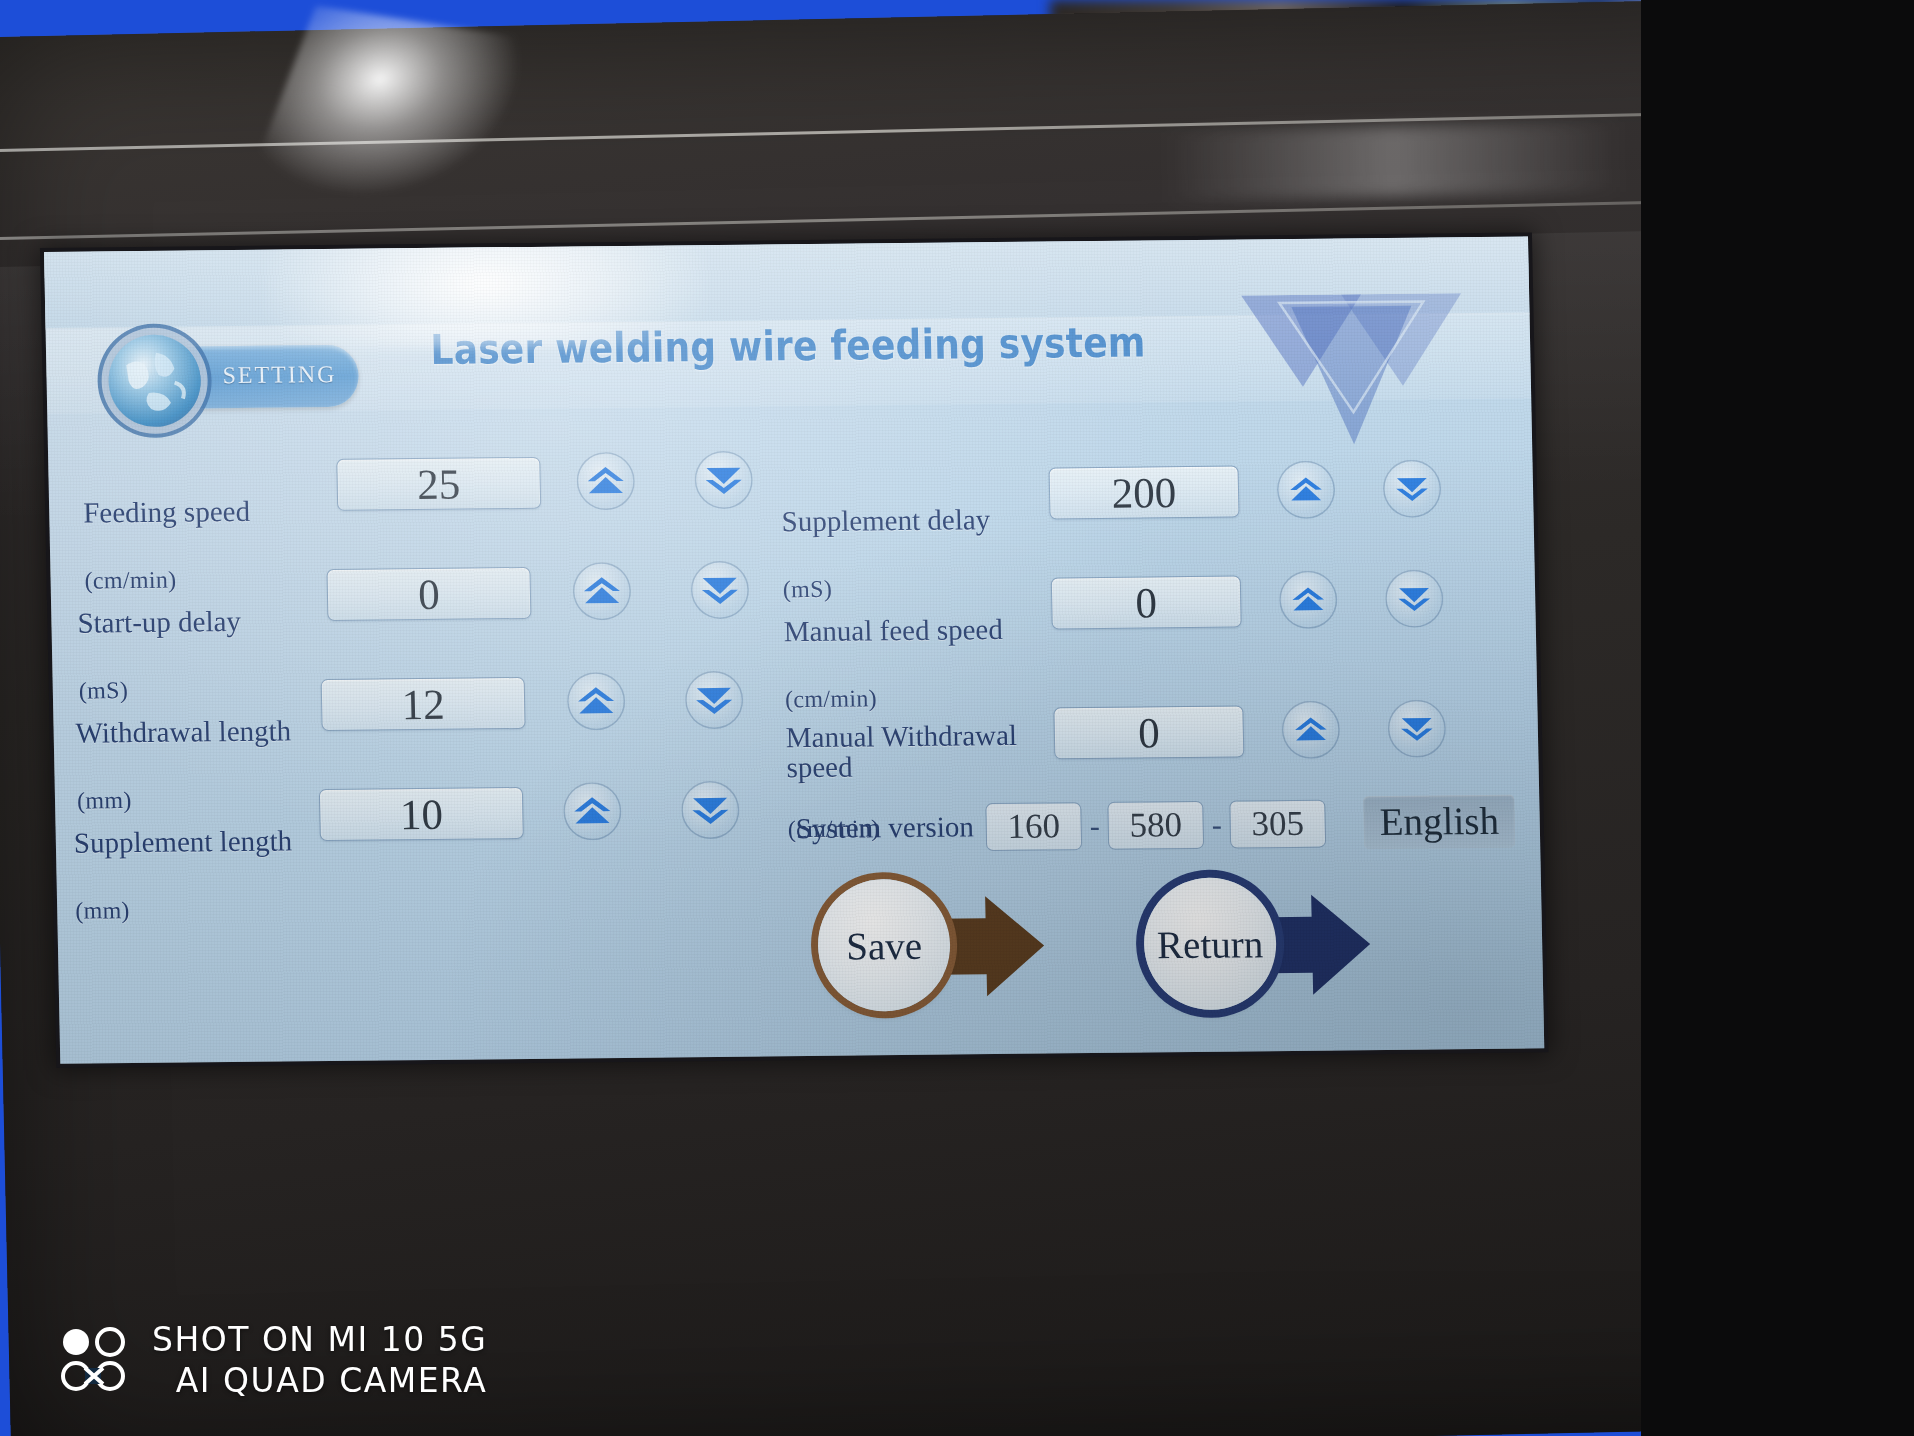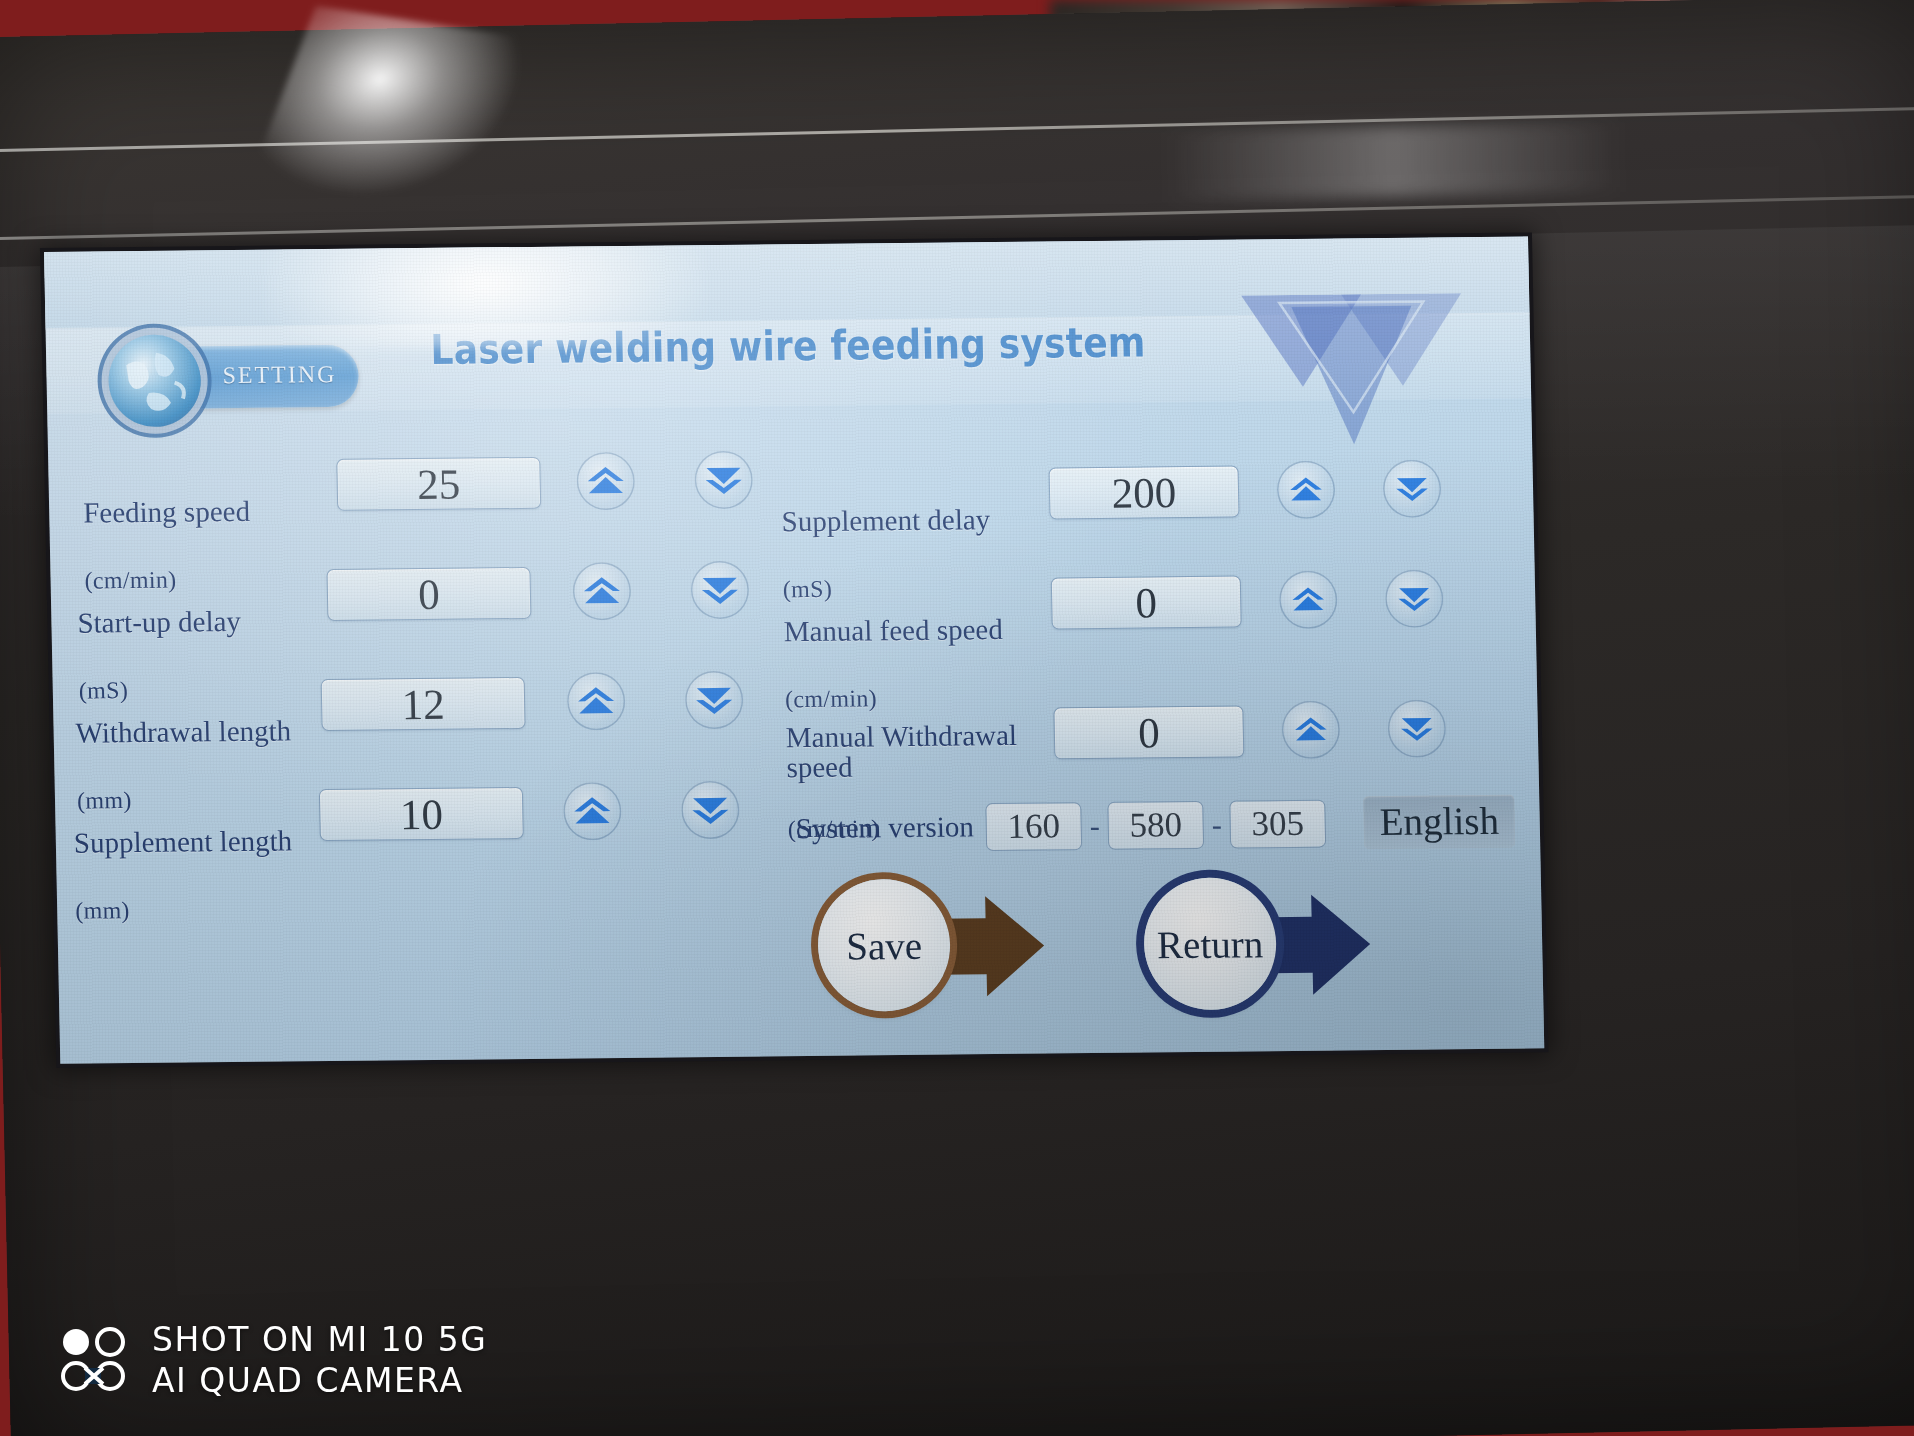--- a/index.html
+++ b/index.html
@@ -8,23 +8,23 @@
   }
   body {
     width: 1914px; height: 1436px;
     overflow: hidden;
     font-family: "Liberation Serif", serif;
   }
 
   
   #scene {
     position: relative;
-    width: 1914px; height: 1436px;
+    width: 1641px; height: 1436px;
     overflow: hidden;
-    background: #7f1d1d;
+    background: #1d4ed8;
   }
 
   
   .bg-clutter {
     position: absolute; top: 0; left: 1050px;
     width: 864px; height: 130px;
     background:
       linear-gradient(100deg, #2a2623 0%, #413a33 14%, #6d6156 26%, #1d1a18 40%,
                       #6f7a5c 52%, #2b2f26 62%, #d8d4cd 74%, #e7bfc8 84%, #efe9e2 100%);
     filter: blur(6px);
@@ -243,21 +243,21 @@
   
   .watermark {
     position: absolute; left: 58px; bottom: 36px; z-index: 60;
     display: flex; align-items: center; gap: 22px;
     color: #ffffff;
     font-family: "DejaVu Sans", sans-serif;
     text-shadow: 0 1px 4px rgba(0,0,0,.55);
   }
   .wm-lines { display: flex; flex-direction: column; gap: 2px; }
   .wm-l1 { font-size: 33px; letter-spacing: 1.5px; }
-  .wm-l2 { font-size: 33px; letter-spacing: 1.5px; }
+  .wm-l2 { font-size: 33px; letter-spacing: 1.5px; text-align: right; }
 </style>
 </head>
 <body>
 
 <div id="scene">
 
   <div class="bg-clutter"></div>
 
   <div class="bezel-outer">
     <div class="bezel-seam seam-a"></div>

